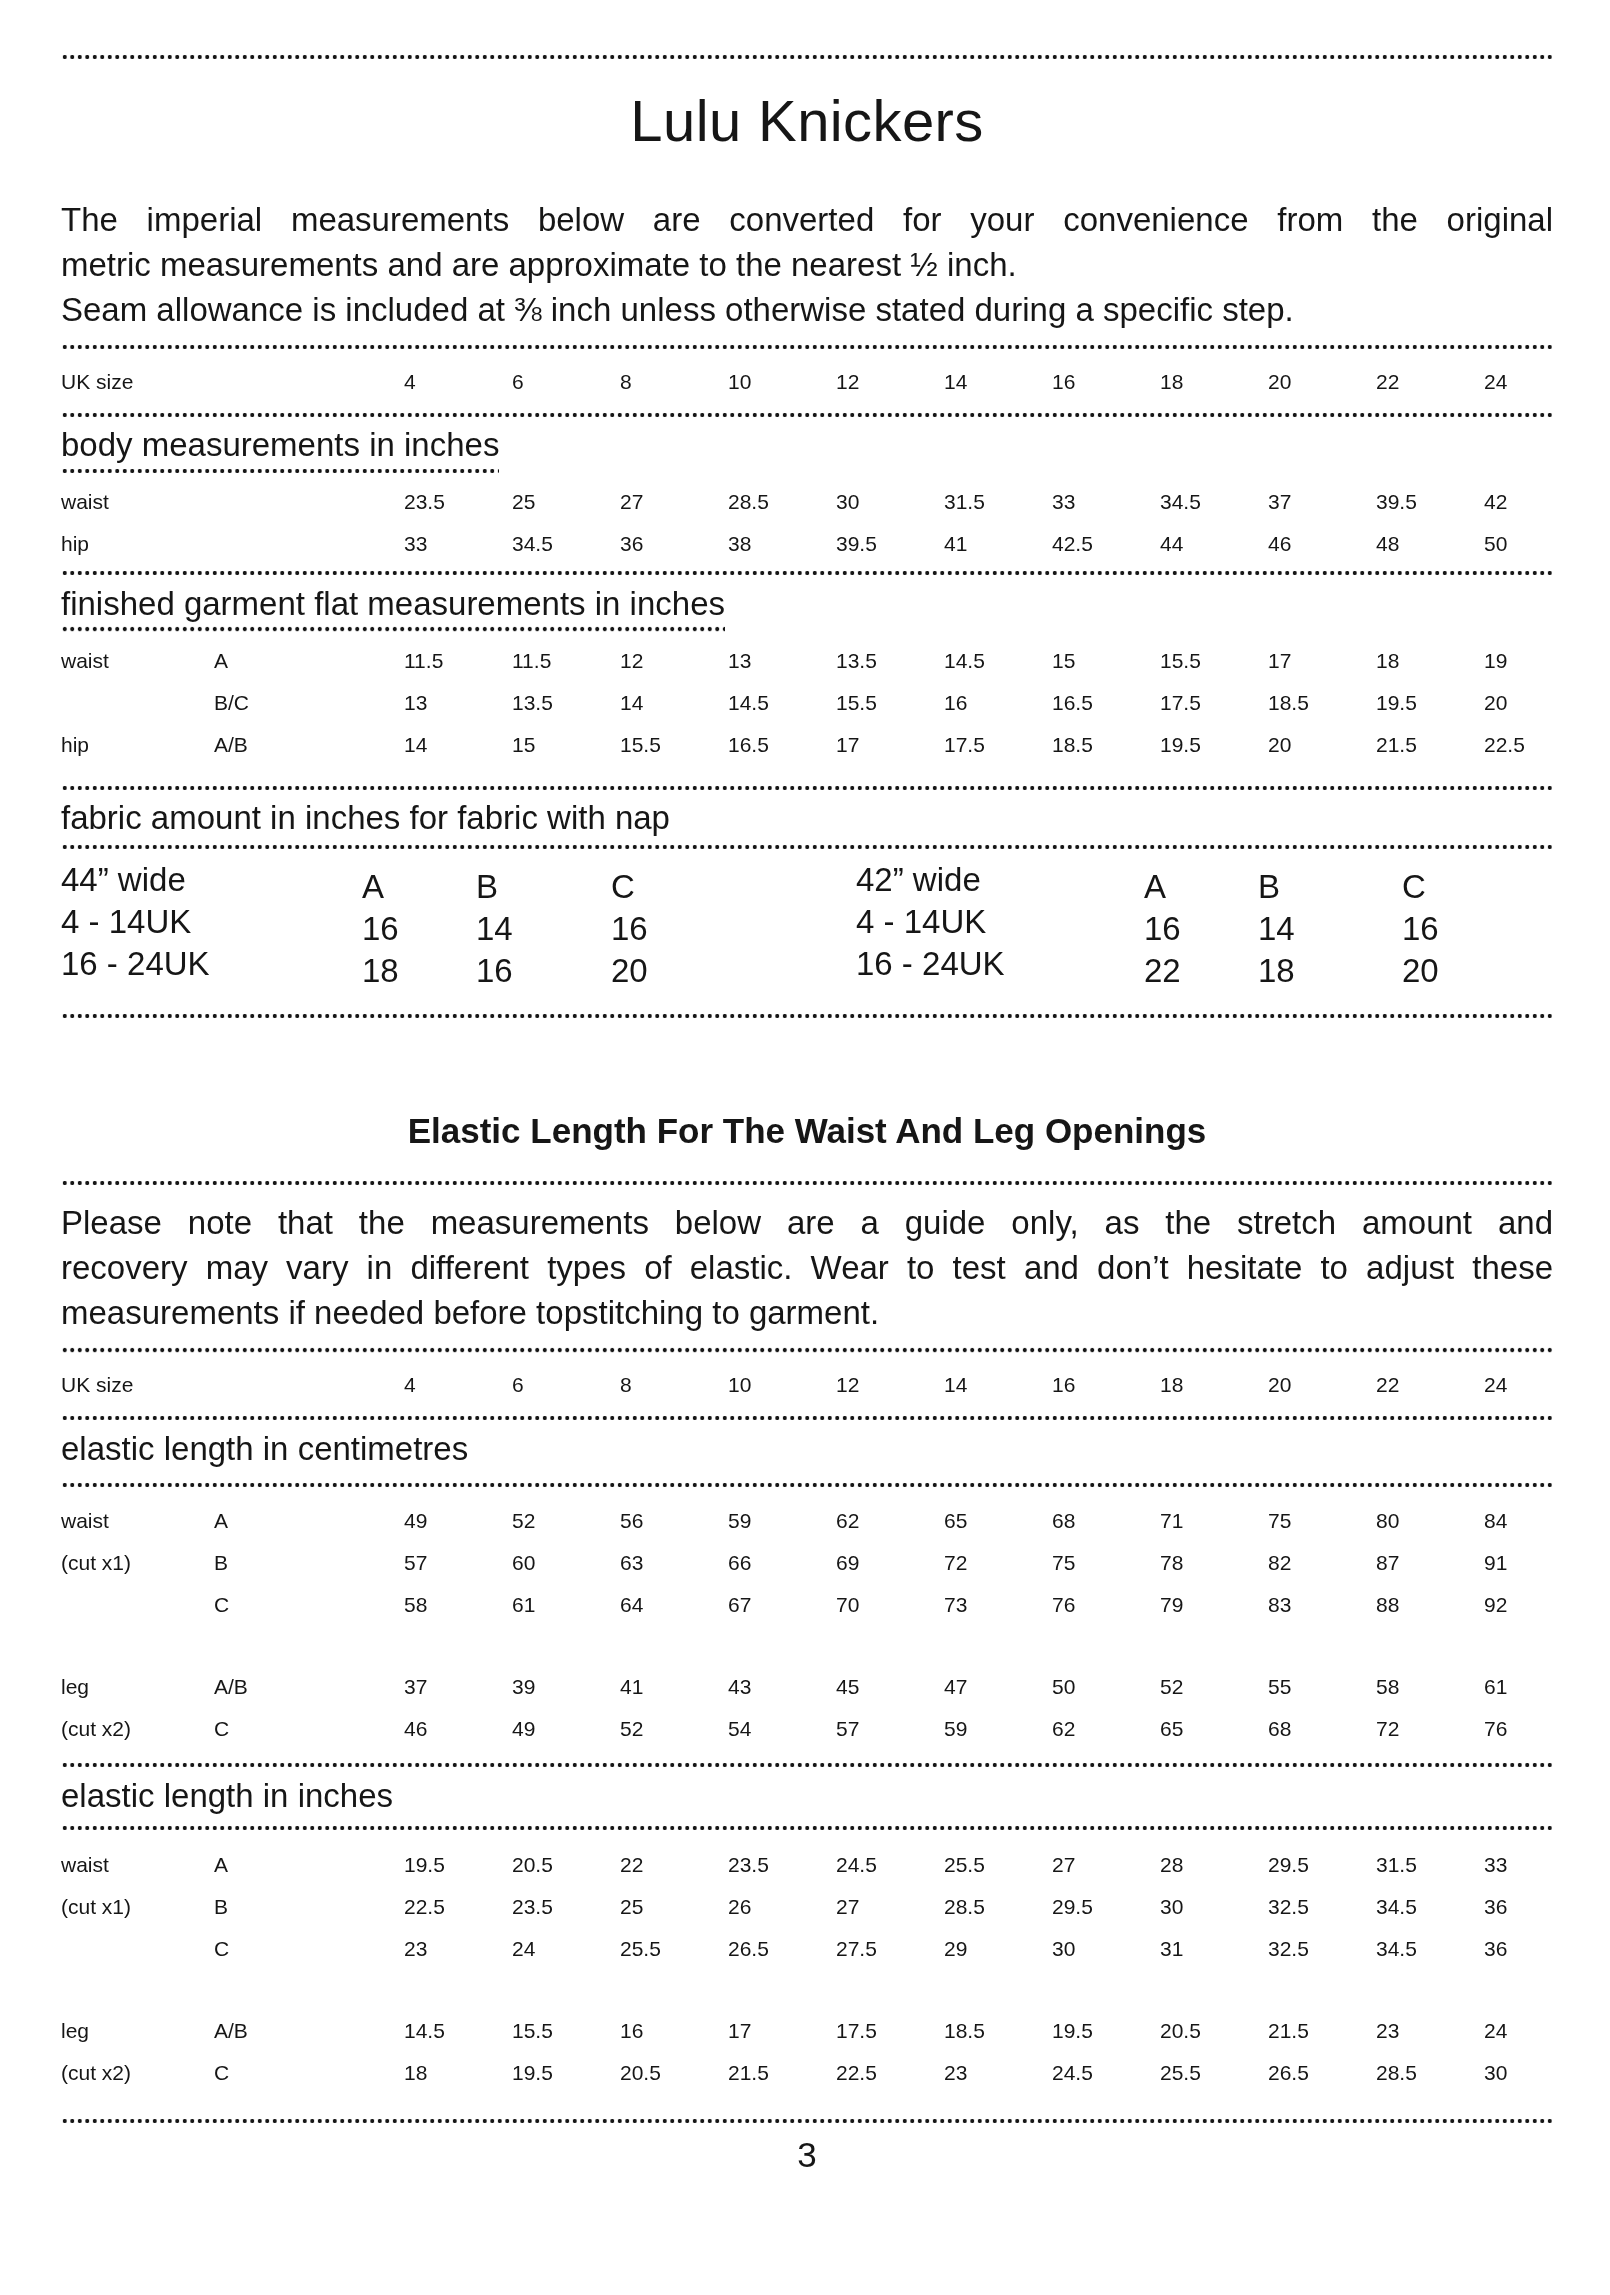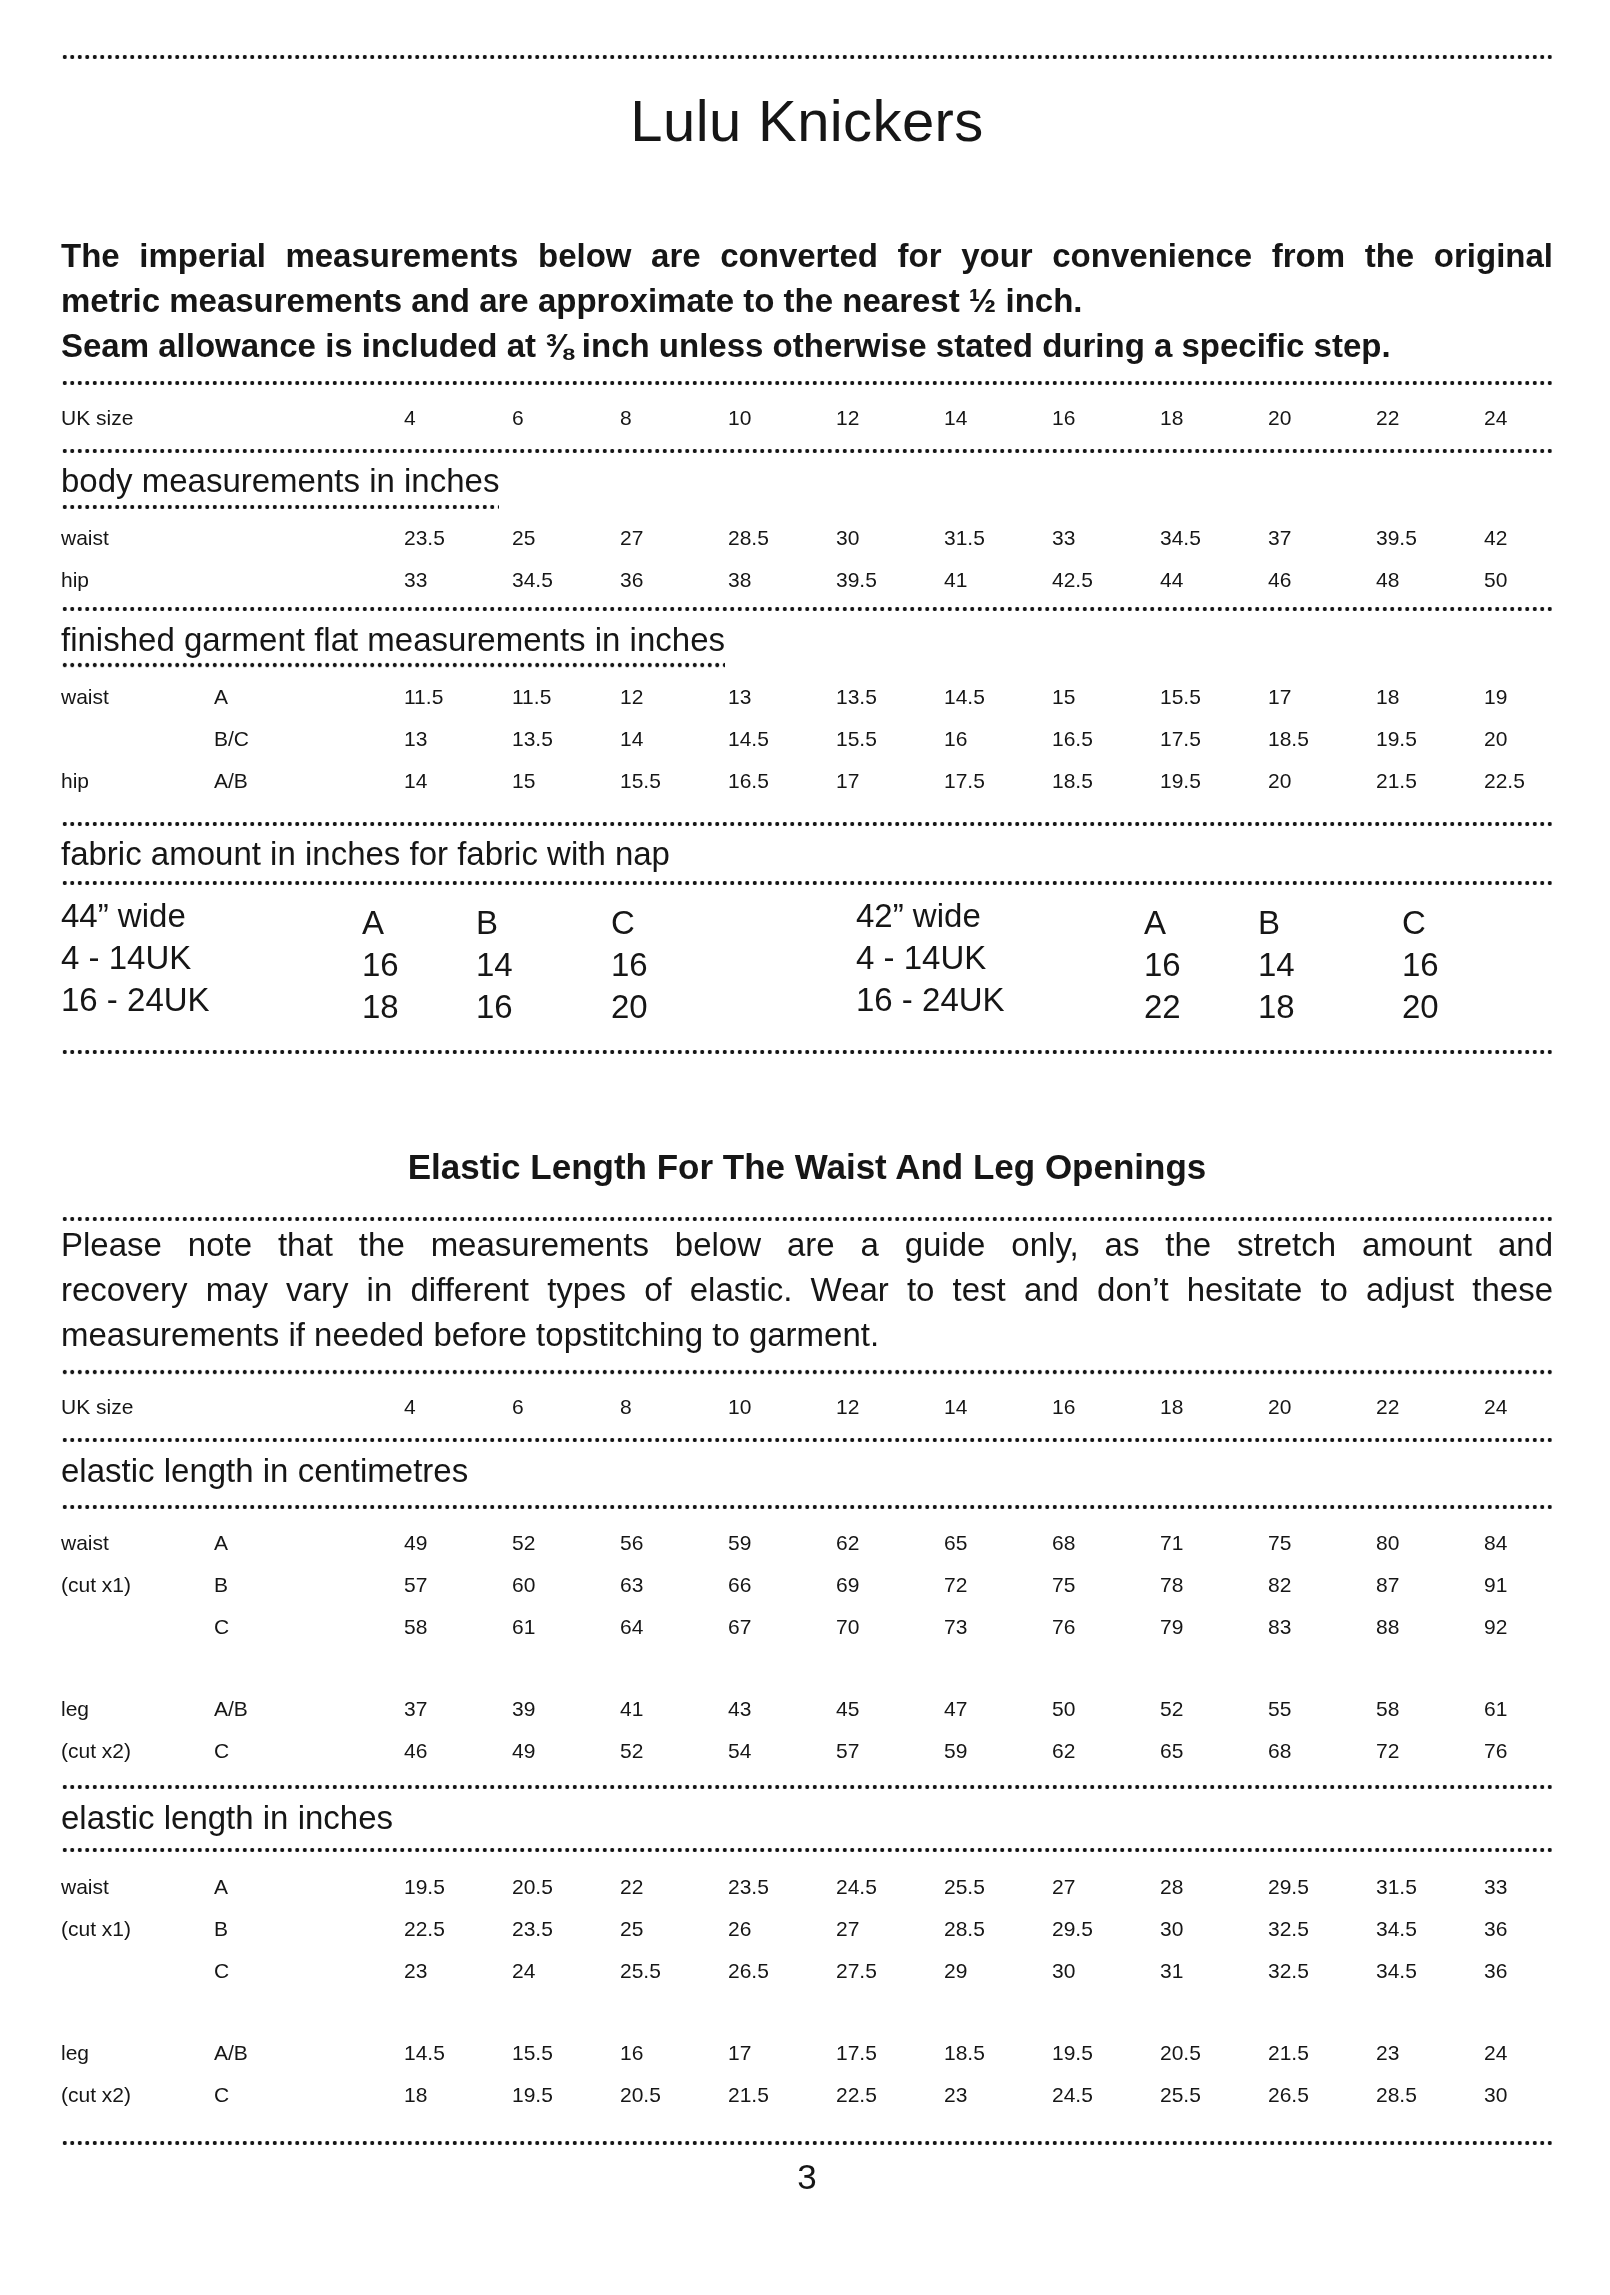--- a/index.html
+++ b/index.html
@@ -25,22 +25,22 @@
 
   .title{
     margin-top:30px;
     text-align:center;
     font-size:58px;
     line-height:61px;
     letter-spacing:0.4px;
     font-weight:400;
   }
 
-  .intro{ margin-top:82px; font-size:33px; line-height:45px;font-weight:bold; }
-  .note {  font-size:33px; line-height:45px; }
+  .intro{ margin-top:46px; font-size:33px; line-height:45px; }
+  .note { margin-top:14px;  font-size:33px; line-height:45px; }
   .line{ text-align:left; }
   .just{ text-align:justify; text-align-last:justify; }
 
   
   .sec{ margin-top:8.7px; font-size:33px; line-height:38px; }
   .sec .underlined{ display:inline-block; }
   .sec .underlined::after{
     content:""; display:block; height:6.1px; margin-top:3.5px;
     background-image:radial-gradient(circle, #161616 1.8px, transparent 2.4px);
     background-size:7.5px 6.1px; background-repeat:repeat-x; background-position:0 center;

